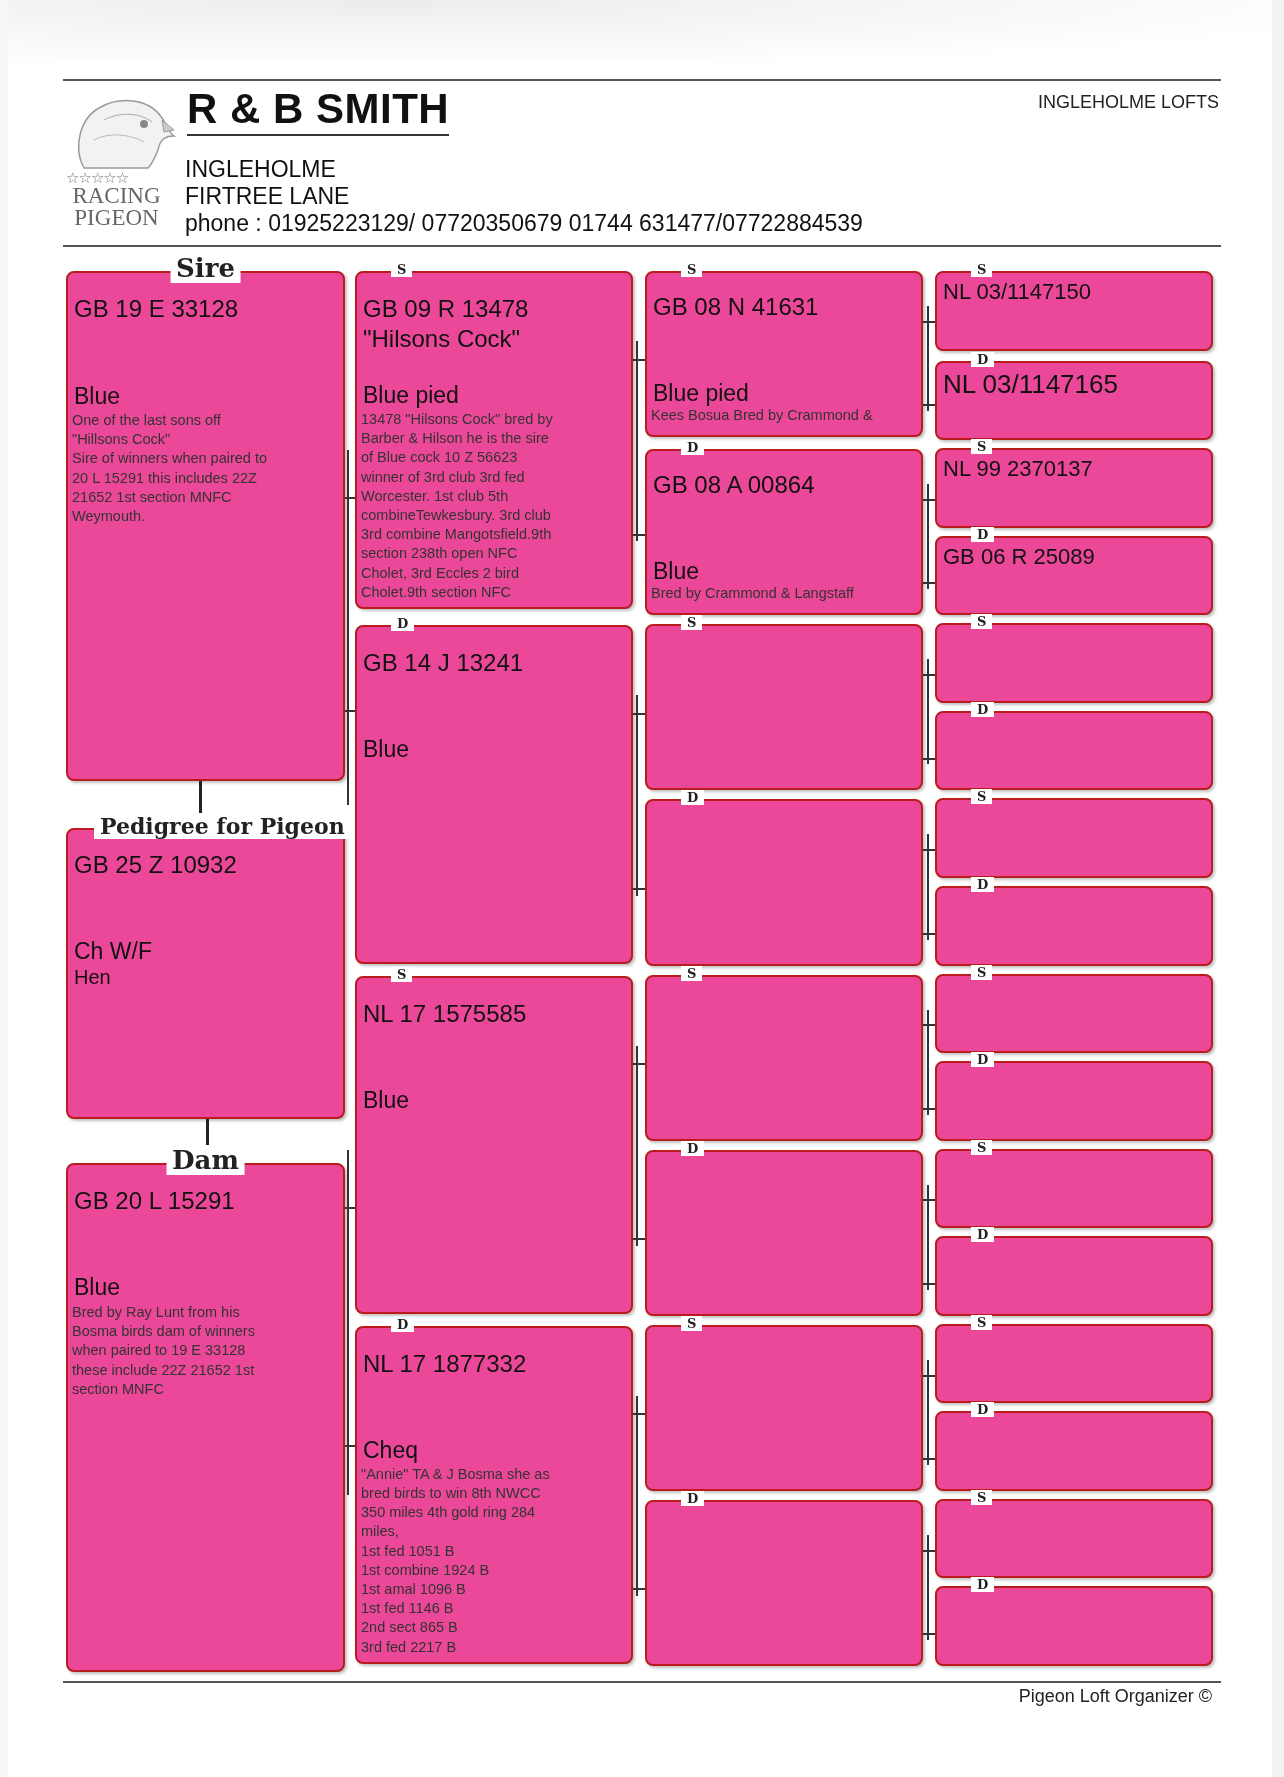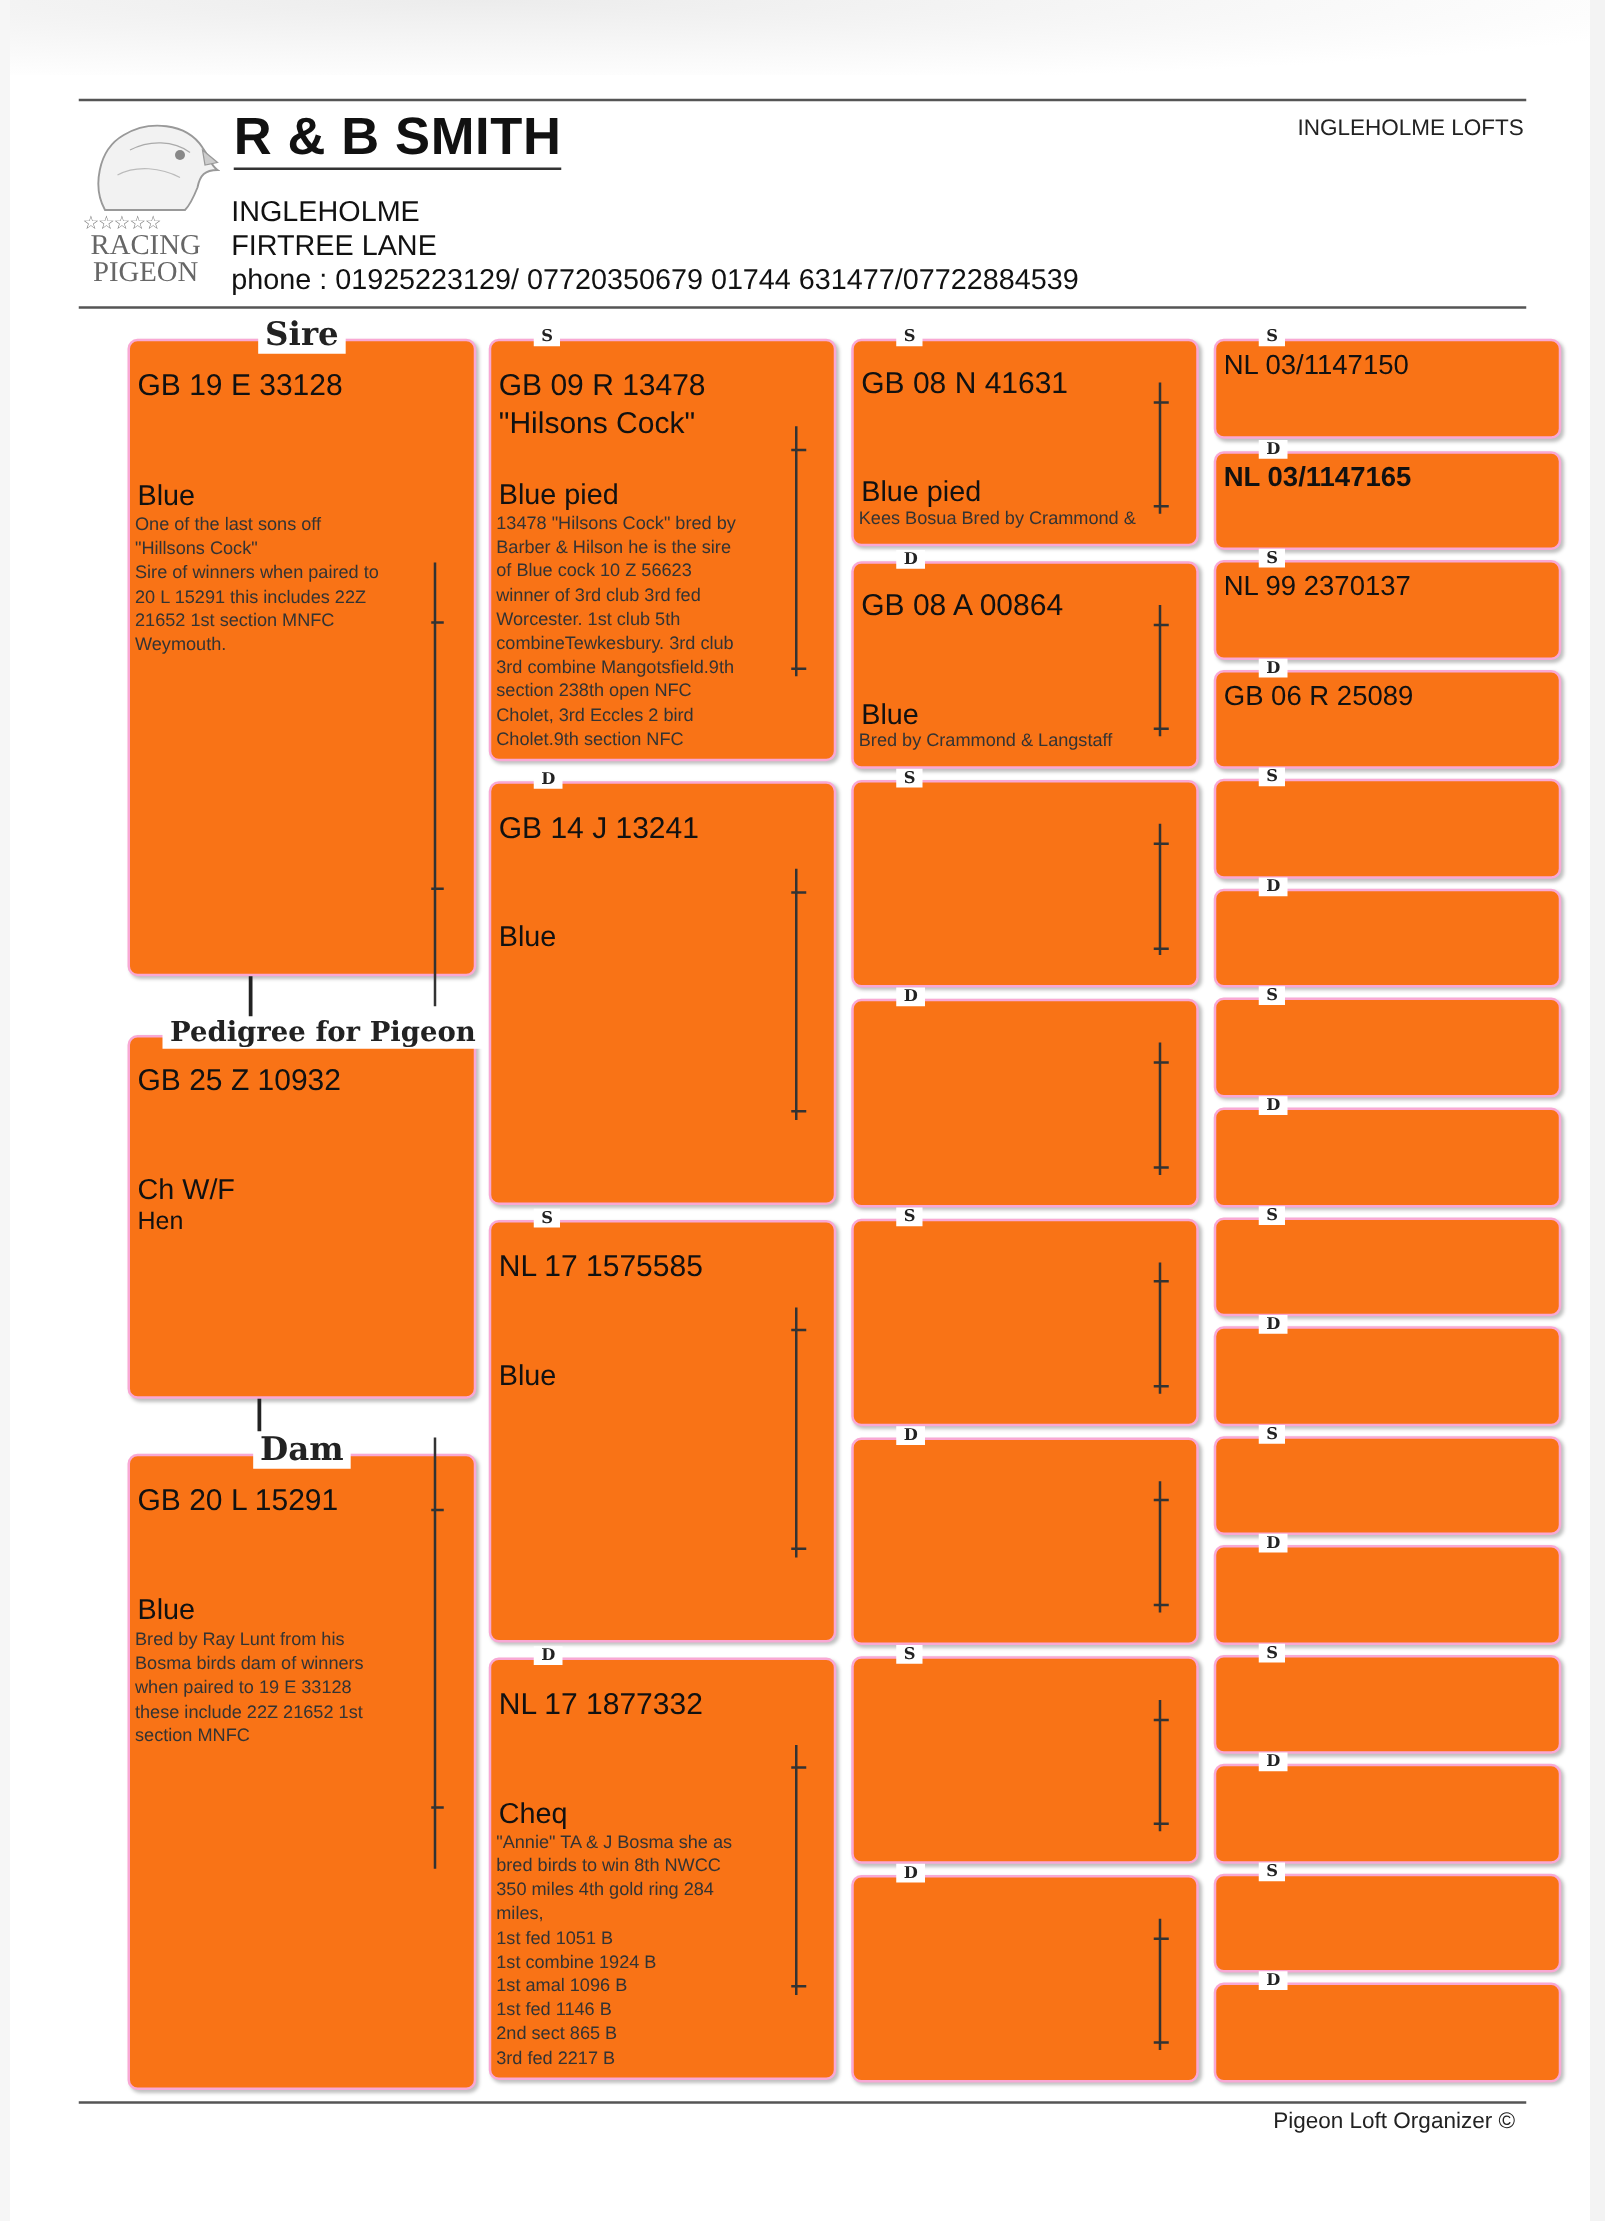--- a/index.html
+++ b/index.html
@@ -21,22 +21,22 @@
     border-bottom: 2px solid #333; line-height: 46px; padding-bottom: 2px;
   }
   .addr { left: 185px; font-size: 23px; line-height: 27px; }
   .loft { right: 65px; top: 92px; font-size: 18px; color: #222; }
   .footer { right: 72px; top: 1686px; font-size: 18px; color: #222; }
   .logo { left: 64px; top: 90px; width: 112px; height: 145px; }
   .logo-text { font-family: "Liberation Serif", serif; color: #666; font-size: 23px; line-height: 22px; text-align: center; width: 105px; left: 64px; }
   .logo-stars { left: 66px; top: 169px; font-size: 15px; color: #777; letter-spacing: -1px; }
 
   .box {
-    position: absolute; border: 2px solid #f9a8d4; border-radius: 8px; background: #f97316;
-    box-shadow: 2px 2px 3px rgba(0,0,0,0.25); box-sizing: border-box; margin-left: 36px;
+    position: absolute; border: 2px solid #b91c1c; border-radius: 8px; background: #ec4899;
+    box-shadow: 2px 2px 3px rgba(0,0,0,0.25); box-sizing: border-box;
   }
   .box .label {
     position: absolute; top: -14px; background: #fff; padding: 0 6px;
     font-family: "DejaVu Serif", serif; font-weight: bold; color: #222;
   }
   .box .label.small { font-size: 13px; top: -11px; left: 34px; }
   .box .label.big { font-size: 26px; top: -20px; left: 50%; transform: translateX(-50%); }
   .box .label.mid { font-size: 22px; top: -17px; left: 26px; white-space: nowrap; }
   .ring { position: absolute; left: 6px; font-size: 24px; color: #111; white-space: nowrap; }
   .ring2 { position: absolute; left: 6px; font-size: 24px; color: #111; white-space: nowrap; }
@@ -253,21 +253,21 @@
     <div class="conn-h" style="left: 923px; top: 1633.22px; width: 12px;"></div>
   </div>
 
 <div id="col4">
     <div class="box" style="left: 935px; top: 271px; width: 278px; height: 79.5625px;">
       <span class="label small">S</span>
       <span class="ring" style="top:6px; font-size:22px;">NL 03/1147150</span>
     </div>
     <div class="box" style="left: 935px; top: 360.562px; width: 278px; height: 79.5625px;">
       <span class="label small">D</span>
-      <span class="ring" style="top:6px; font-size:22px;font-weight:bold;">NL 03/1147165</span>
+      <span class="ring" style="top:6px; font-size:26px;">NL 03/1147165</span>
     </div>
     <div class="box" style="left: 935px; top: 448.125px; width: 278px; height: 79.5625px;">
       <span class="label small">S</span>
       <span class="ring" style="top:6px; font-size:22px;">NL 99 2370137</span>
     </div>
     <div class="box" style="left: 935px; top: 535.688px; width: 278px; height: 79.5625px;">
       <span class="label small">D</span>
       <span class="ring" style="top:6px; font-size:22px;">GB 06 R 25089</span>
     </div>
     <div class="box" style="left: 935px; top: 623.25px; width: 278px; height: 79.5625px;">

